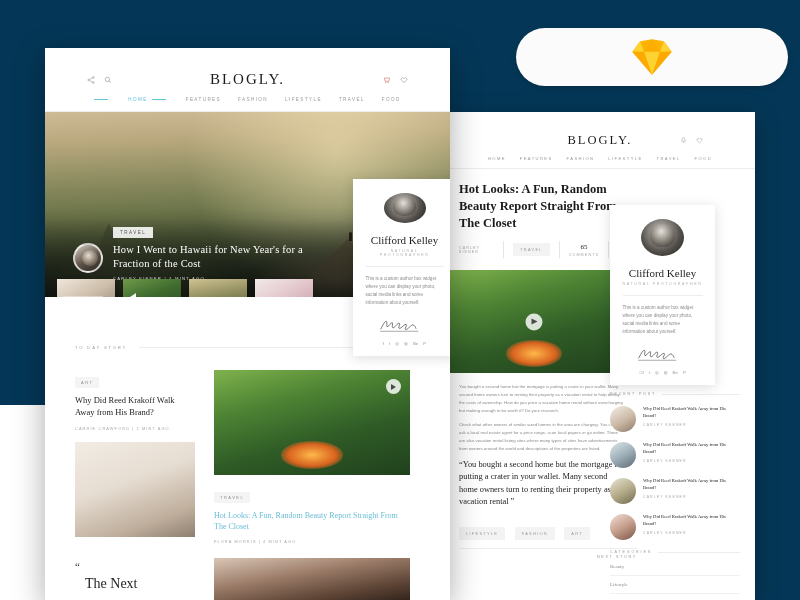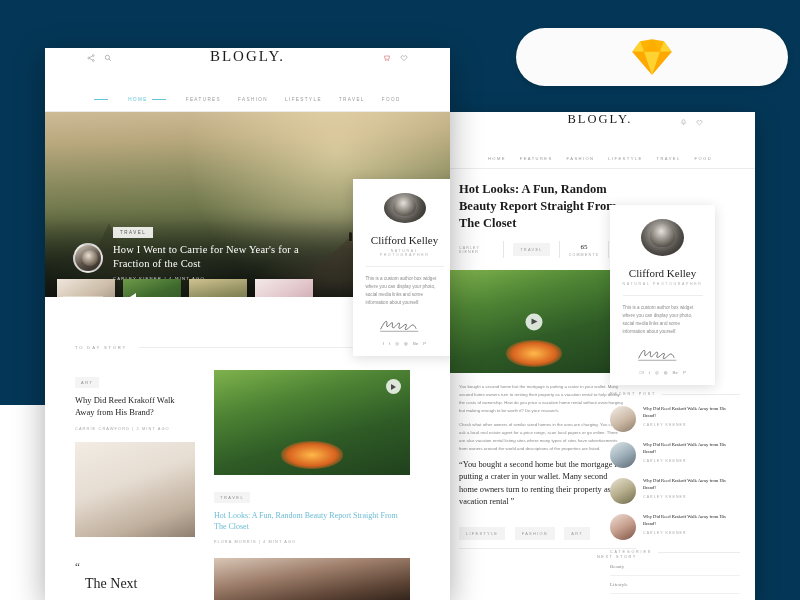--- a/index.html
+++ b/index.html
@@ -37,21 +37,21 @@
     box-shadow:0 8px 30px rgba(0,0,0,.33);
   }
   
   #screen-three{
     position:absolute; left:0px; top:405px; width:60px; height:195px;
     background:#ffffff; z-index:15;
   }
 
   
   .site-header{ position:relative; background:#fff; }
-  .hdr-top{ display:flex; align-items:flex-start; justify-content:center; position:relative; }
+  .hdr-top{ display:flex; align-items:flex-end; justify-content:center; position:relative; }
   .brand{ letter-spacing:2px; color:#1b1b1b; }
   .hdr-ico-left{ position:absolute; display:flex; gap:9px; align-items:center; }
   .hdr-ico-right{ position:absolute; display:flex; gap:9px; align-items:center; }
   .mini-ico{ display:block; }
   .nav{ display:flex; align-items:center; justify-content:center; gap:0; }
   .nav a{
     text-decoration:none; color:#9a9a9a; letter-spacing:1.4px;
     text-transform:uppercase; white-space:nowrap;
   }
   .nav a.active{ color:#63c5d8; }
@@ -420,21 +420,21 @@
       <div class="hero-peak" style="left:96px; border-width:0 26px 46px 26px; border-color:transparent transparent #3f4a2f transparent;"></div>
       <div class="hero-peak" style="right:40px; border-width:0 62px 58px 62px; border-color:transparent transparent #6c6247 transparent;"></div>
       <div class="hero-figure" style="right:98px; bottom:56px;"></div>
     </div>
     <div class="hero-overlay"></div>
 
     <div class="hero-caption">
       <div class="hero-avatar"></div>
       <div class="hero-text">
         <span class="badge">Travel</span>
-        <div class="hero-title serif">How I Went to Carrie for New Year's for a Fraction of the Cost</div>
+        <div class="hero-title serif">How I Went to Hawaii for New Year's for a Fraction of the Cost</div>
         <div class="hero-meta">Carley Kiener   |   4 Mint Ago</div>
       </div>
     </div>
 
     <div class="thumbs">
       <div class="thumb t1">
         <span class="thumb-line" style="left:6px;width:40px;"></span>
       </div>
       <div class="thumb t2">
         <span class="thumb-arrow" style="left:10px;"></span>

